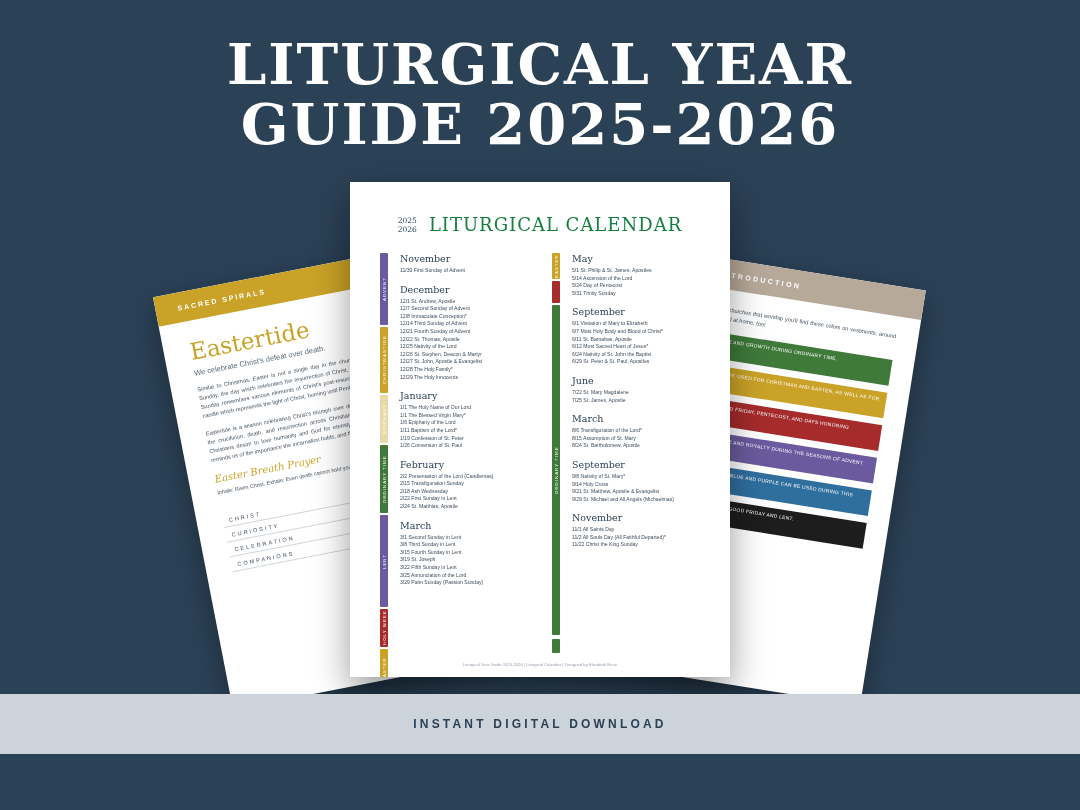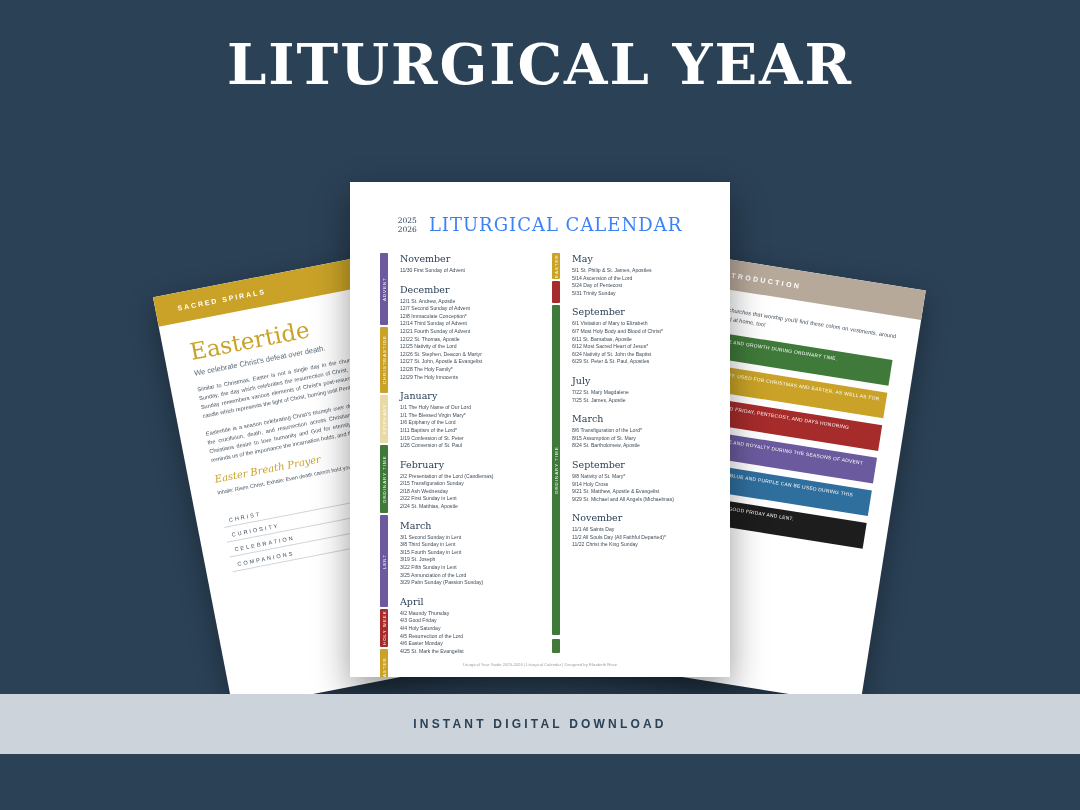--- a/index.html
+++ b/index.html
@@ -144,21 +144,21 @@
     gap: 12px;
     padding: 32px 0 18px 0;
   }
   .pc-years {
     font-family: "DejaVu Serif", serif;
     font-size: 7.5px; line-height: 9px; color: #2b4156;
     text-align: right;
   }
   .pc-title {
     font-family: "DejaVu Serif", serif;
-    font-size: 18px; color: #3b82f6; letter-spacing: 1px;
+    font-size: 18px; color: #15803d; letter-spacing: 1px;
   }
   .pc-cols {
     display: flex; padding: 0 26px; gap: 16px;
   }
   .pc-col { flex: 1; display: flex; }
   .pc-rail {
     width: 16px; flex: 0 0 16px;
     position: relative; margin-right: 8px;
   }
   .rail-seg {
@@ -187,20 +187,21 @@
     text-align: center; font-size: 4.2px; color: #97a2ad;
   }
 </style>
 </head>
 <body>
 
 <div class="stage">
 
   <div class="title-block">
     <div class="title-line">LITURGICAL YEAR</div>
+    <div class="title-line">GUIDE 2025-2026</div>
   </div>
 
   <div class="page page-left">
     <div class="pl-header">
       <span>SACRED SPIRALS</span>
     </div>
     <div class="pl-body">
       <div class="pl-title">Eastertide</div>
       <div class="pl-sub">We celebrate Christ's defeat over death.</div>
       <div class="pl-para">Similar to Christmas, Easter is not a single day in the church. Eastertide is a season beginning on Easter Sunday, the day which celebrates the resurrection of Christ, and lasts 50 days. Each Sunday following Easter Sunday remembers various elements of Christ's post-resurrection life. Your church may light a large Paschal candle which represents the light of Christ, burning until Pentecost.</div>
@@ -317,29 +318,20 @@
             <div class="month-block">
               <div class="month-name">March</div>
               <div class="entry">3/1 Second Sunday in Lent</div>
               <div class="entry">3/8 Third Sunday in Lent</div>
               <div class="entry">3/15 Fourth Sunday in Lent</div>
               <div class="entry">3/19 St. Joseph</div>
               <div class="entry">3/22 Fifth Sunday in Lent</div>
               <div class="entry">3/25 Annunciation of the Lord</div>
               <div class="entry">3/29 Palm Sunday (Passion Sunday)</div>
             </div>
-            <div class="month-block">
-              <div class="month-name">April</div>
-              <div class="entry">4/2 Maundy Thursday</div>
-              <div class="entry">4/3 Good Friday</div>
-              <div class="entry">4/4 Holy Saturday</div>
-              <div class="entry">4/5 Resurrection of the Lord</div>
-              <div class="entry">4/6 Easter Monday</div>
-              <div class="entry">4/25 St. Mark the Evangelist</div>
-            </div>
           </div>
       </div>
       <div class="pc-col">
         <div class="pc-rail" id="rail-right">
             <div class="rail-seg" style="top: 0px; height: 26px; background: rgb(201, 162, 39);"></div>
             <div class="rail-label" style="top: 0px; height: 26px;">EASTER</div>
             <div class="rail-seg" style="top: 28px; height: 22px; background: rgb(166, 43, 43);"></div>
             <div class="rail-seg" style="top: 52px; height: 330px; background: rgb(63, 122, 58);"></div>
             <div class="rail-label" style="top: 52px; height: 330px;">ORDINARY TIME</div>
             <div class="rail-seg" style="top: 386px; height: 14px; background: rgb(63, 122, 58);"></div>
@@ -355,21 +347,21 @@
             <div class="month-block">
               <div class="month-name">September</div>
               <div class="entry">6/1 Visitation of Mary to Elizabeth</div>
               <div class="entry">6/7 Most Holy Body and Blood of Christ*</div>
               <div class="entry">6/11 St. Barnabas, Apostle</div>
               <div class="entry">6/12 Most Sacred Heart of Jesus*</div>
               <div class="entry">6/24 Nativity of St. John the Baptist</div>
               <div class="entry">6/29 St. Peter &amp; St. Paul, Apostles</div>
             </div>
             <div class="month-block">
-              <div class="month-name">July</div>
+              <div class="month-name">June</div>
               <div class="entry">7/22 St. Mary Magdalene</div>
               <div class="entry">7/25 St. James, Apostle</div>
             </div>
             <div class="month-block">
               <div class="month-name">March</div>
               <div class="entry">8/6 Transfiguration of the Lord*</div>
               <div class="entry">8/15 Assumption of St. Mary</div>
               <div class="entry">8/24 St. Bartholomew, Apostle</div>
             </div>
             <div class="month-block">

